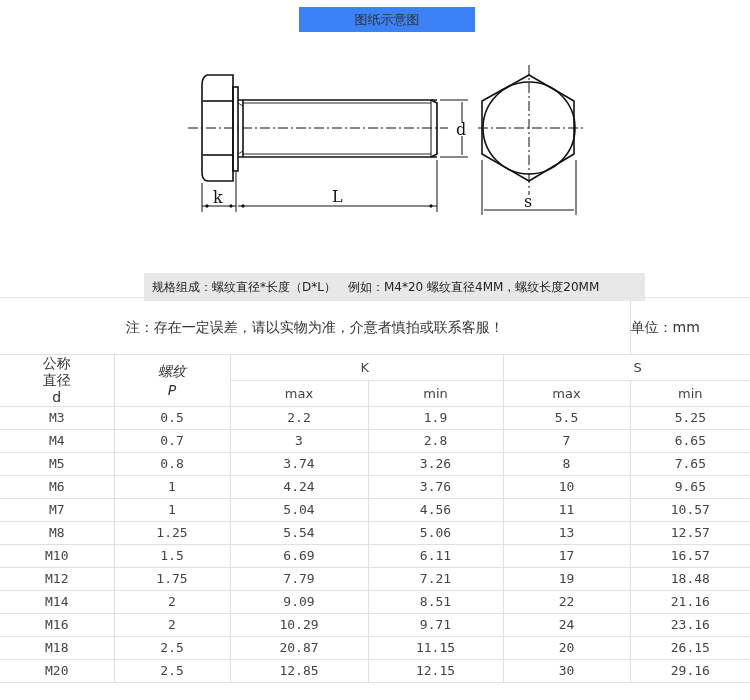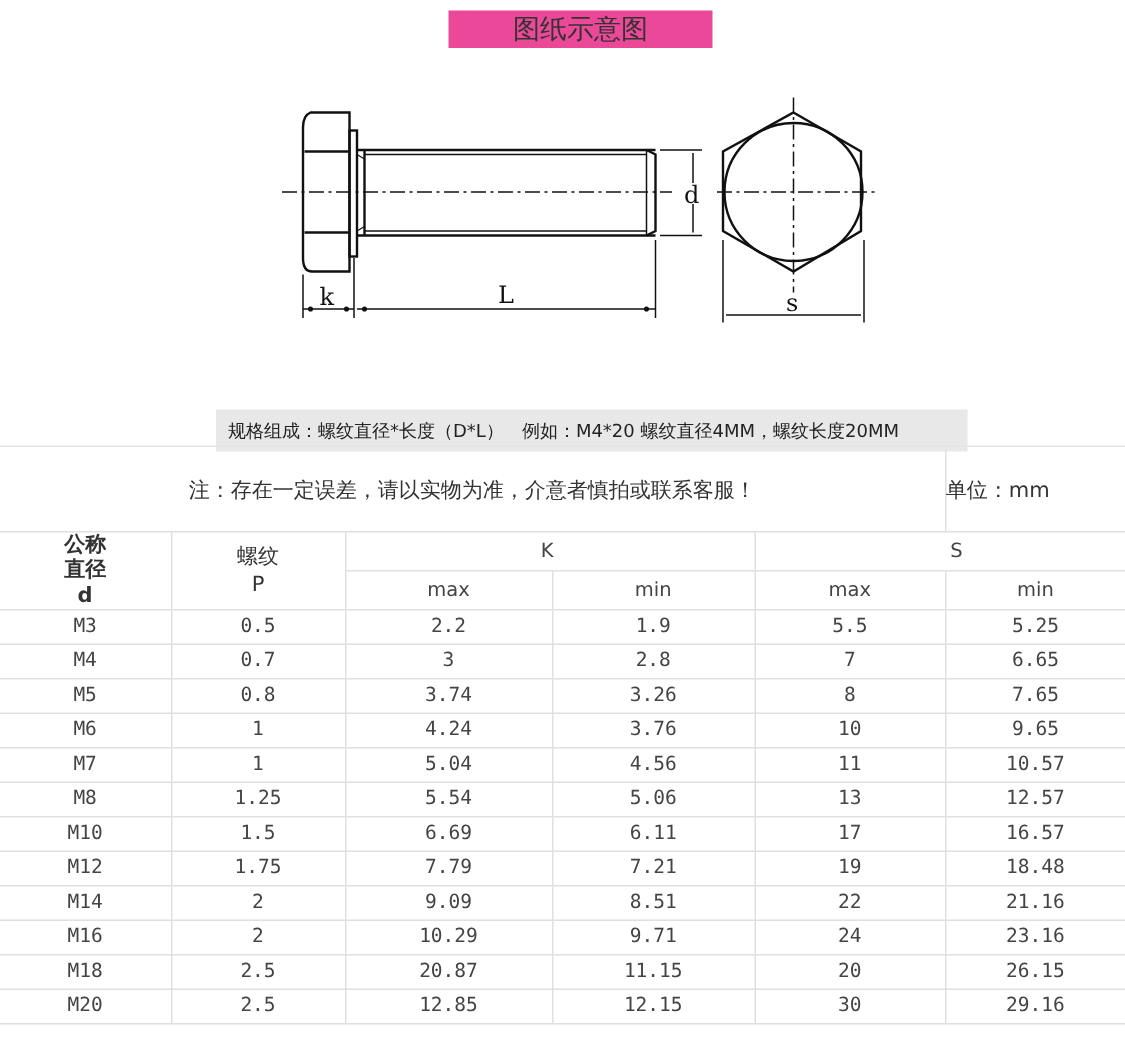--- a/index.html
+++ b/index.html
@@ -1,40 +1,40 @@
 <!DOCTYPE html>
 <html><head>
 <meta charset="utf-8">
 <style>
   html, body { margin: 0; padding: 0; background: #ffffff; }
   body { width: 750px; height: 700px; position: relative; overflow: hidden;
          font-family: "DejaVu Sans", sans-serif; color: #333; }
   .title-box { position: absolute; left: 299px; top: 7px; width: 176px; height: 25px;
-               background: #ec4899; text-align: center; line-height: 25px;
-               font-size: 18px; color: #333; }
+               background: #3b82f6; text-align: center; line-height: 25px;
+               font-size: 13px; color: #333; }
   .drawing { position: absolute; left: 180px; top: 40px; width: 420px; height: 190px; }
   .spec-box { position: absolute; left: 144px; top: 257px; width: 501px; height: 28px;
               background: #e8e8e8; line-height: 28px; font-size: 12px; color: #222;
               padding-left: 8px; box-sizing: border-box; white-space: nowrap; margin-top: 16px; }
   .topline { position: absolute; left: 0; top: 297px; width: 750px; height: 1px; background: #e4e4e4; }
   table.spec { position: absolute; left: 0; top: 300px; width: 750px; border-collapse: collapse;
                table-layout: fixed; font-family: "DejaVu Sans Mono", monospace; }
   table.spec td { border: 1px solid #e0e0e0; text-align: center; padding: 0;
                   font-size: 13px; color: #444; height: 22px; line-height: 22px; }
   table.spec tr:first-child td { border-top: none; }
   table.spec td:first-child { border-left: none; }
   table.spec td:last-child { border-right: none; }
   .note-row td { height: 54px !important; font-family: "DejaVu Sans", sans-serif; font-size: 14px !important; color: #333 !important; }
   .note-row td.note { text-align: center; padding-left: 0; }
   .note-row td.unit { text-align: left; padding-right: 14px; }
   .hdr td { font-family: "DejaVu Sans", sans-serif; }
   .hdr1 td { height: 32px; line-height: 18px; }
   .hdr2 td { height: 34px; }
-  td.dcell { font-size: 14px !important; line-height: 17px !important; color: #333 !important; font-weight: bold; }
-  td.pcell { font-size: 14px !important; line-height: 19px !important; color: #333 !important; }
+  td.dcell { font-size: 14px !important; line-height: 17px !important; color: #333 !important; }
+  td.pcell { font-size: 14px !important; line-height: 19px !important; color: #333 !important; font-style: italic; }
   td.khead, td.shead { text-align: left !important; }
   td.khead span { position: relative; left: 130px; }
   td.shead span { position: relative; left: 130px; }
   tr.row td { height: 22px; }
 </style>
 </head>
 <body>
 
 <div class="title-box">图纸示意图</div>
 

